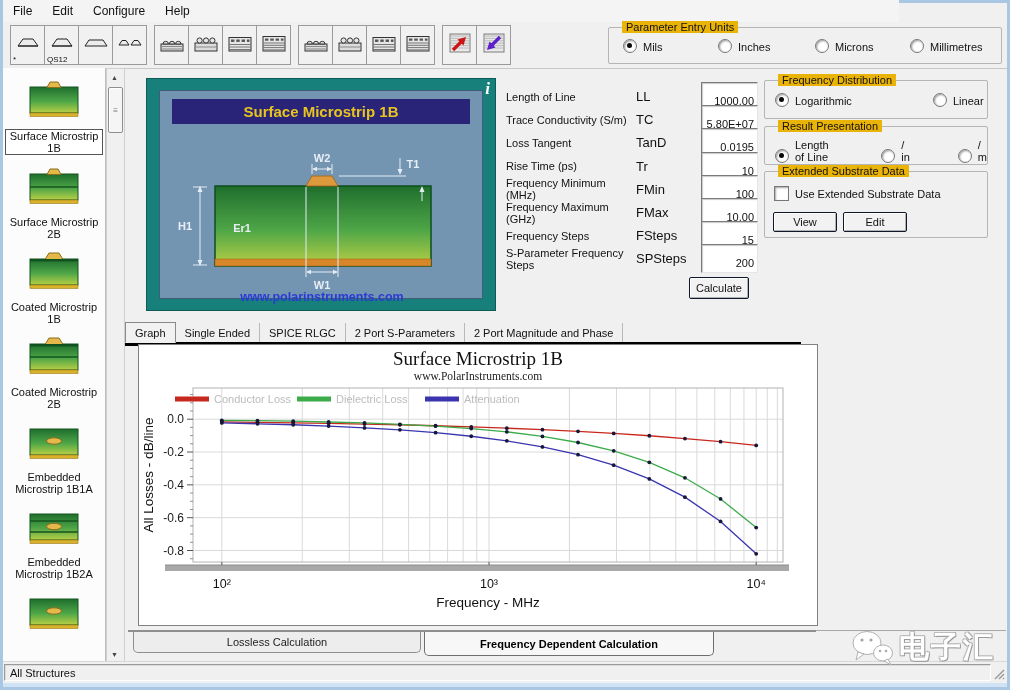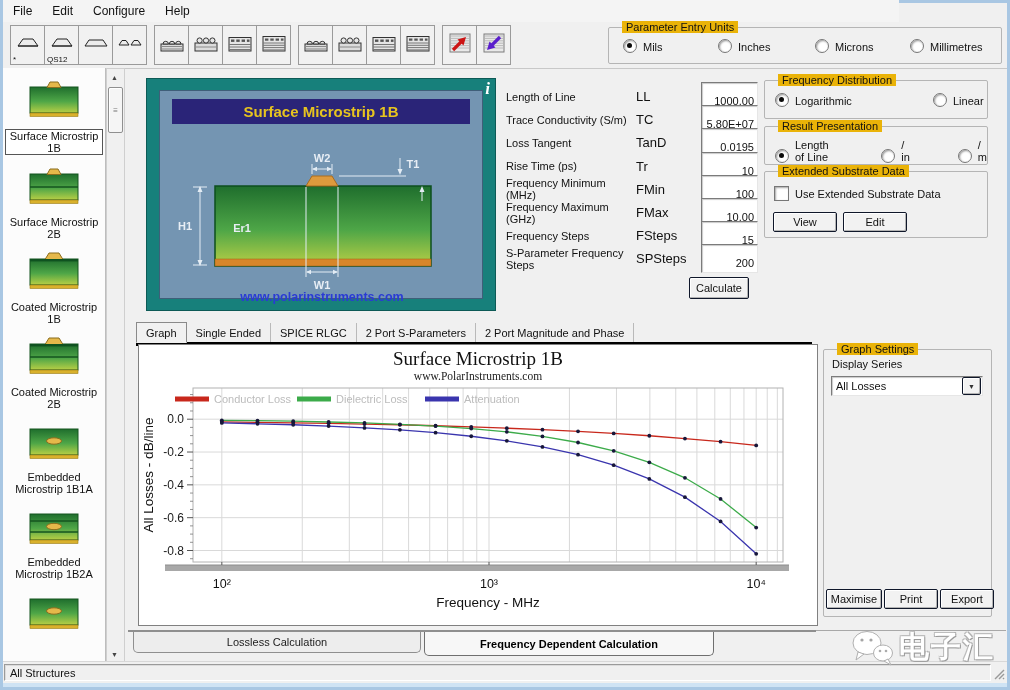--- a/index.html
+++ b/index.html
@@ -57,21 +57,21 @@
              color:#e7c41f;font-weight:bold;font-size:15px;}
   .info-i{position:absolute;right:5px;top:0px;color:#fff;font-family:"Liberation Serif",serif;
           font-style:italic;font-weight:bold;font-size:17px;}
   
   .params{position:absolute;left:506px;top:85px;width:252px;}
   .prow{display:flex;height:23.2px;align-items:center;}
   .plabel{flex:1;font-size:11px;color:#111;}
   .pcode{width:65px;font-size:13px;color:#111;}
   .pinput{width:52px;height:15px;font-size:11px;text-align:right;padding:12px 3px 0 0;color:#111;}
   
-  .tabstrip{position:absolute;left:136px;top:320px;width:676px;height:22px;display:flex;align-items:flex-end;
+  .tabstrip{position:absolute;left:125px;top:320px;width:676px;height:22px;display:flex;align-items:flex-end;
             border-bottom:4px solid #000000;}
   .tab{font-size:11px;color:#111;padding:4px 9px 3px 9px;border-right:1px solid #b9b9b9;}
   .tab.active{border:1px solid #8a8a8a;border-bottom:1px solid #f0f0f0;margin-bottom:-1px;background:#f1f1f1;}
   
   .graph-box{position:absolute;left:138px;top:344px;width:678px;height:280px;background:#fff;border:1px solid #808080;}
   .g-title{text-align:center;font-family:"Liberation Serif",serif;font-size:19px;color:#111;margin-top:3px;}
   .g-sub{text-align:center;font-family:"Liberation Serif",serif;font-size:11.5px;color:#222;}
   
   .gset{left:823px;top:349px;width:167px;height:266px;}
   .ds-label{position:absolute;left:8px;top:8px;font-size:11px;color:#111;}
@@ -623,33 +623,20 @@
         <circle cx="403.44973898107946" cy="64.93018867924528" r="1.9" fill="#17173a"></circle>
         <circle cx="439.0420730778989" cy="72.64528301886793" r="1.9" fill="#17173a"></circle>
         <circle cx="474.70313580633353" cy="83.15094339622642" r="1.9" fill="#17173a"></circle>
         <circle cx="510.3105315904186" cy="96.93962264150943" r="1.9" fill="#17173a"></circle>
         <circle cx="545.9427225633435" cy="115.16037735849056" r="1.9" fill="#17173a"></circle>
         <circle cx="581.5688640601854" cy="139.45471698113207" r="1.9" fill="#17173a"></circle>
         <circle cx="617.183323478009" cy="171.7924528301887" r="1.9" fill="#17173a"></circle>
       </svg>
   </div>
 
-  <div class="groupbox gset">
-    <span class="gb-label">Graph Settings</span>
-    <div class="ds-label">Display Series</div>
-    <div class="dropdown inset">
-      <span class="dd-text">All Losses</span>
-      <span class="dd-btn btn3d">▼</span>
-    </div>
-    <div class="gset-btns">
-      <div class="btn3d" style="width:54px;height:18px;">Maximise</div>
-      <div class="btn3d" style="width:52px;height:18px;">Print</div>
-      <div class="btn3d" style="width:52px;height:18px;">Export</div>
-    </div>
-  </div>
 
   <div class="btabs">
     <div class="btab-line"></div>
     <div class="btab-line2"></div>
   <div class="btab active" style="left: 296px; width: 288px; height: 23px;">Frequency Dependent Calculation</div>
       <div class="btab" style="left: 5px; width: 286px; height: 20px;">Lossless Calculation</div>
     </div>
 
   <div class="statusbar">
     <div class="status-panel">All Structures</div>

